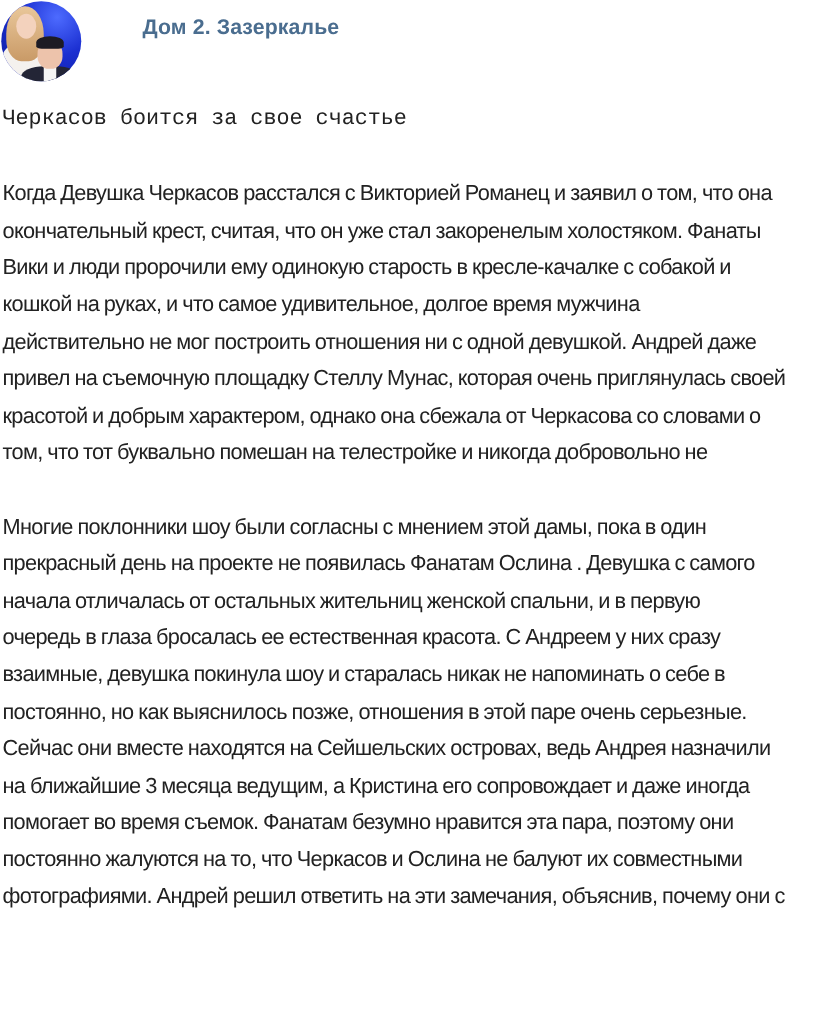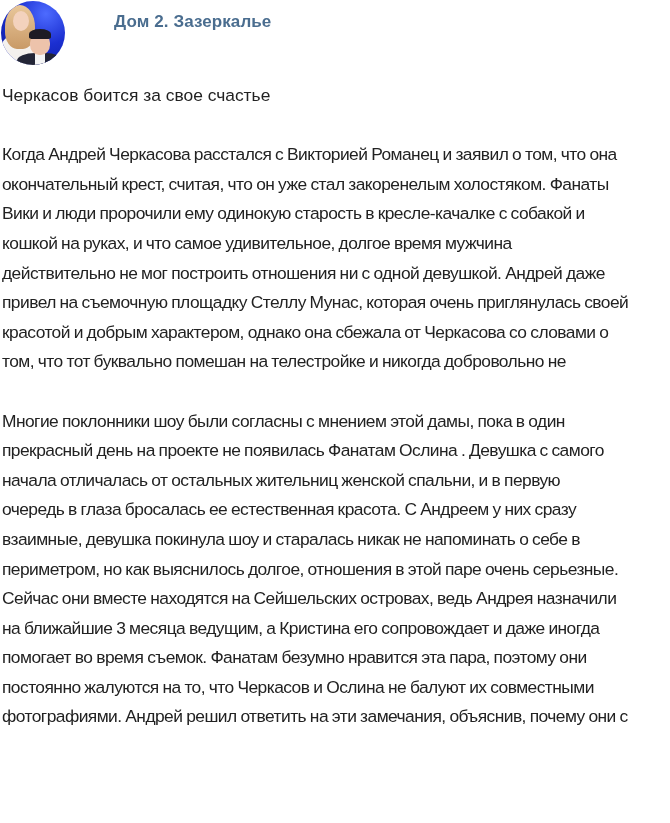--- a/index.html
+++ b/index.html
@@ -14,21 +14,21 @@
     .avatar .woman-body { position: absolute; left: 0px; top: 34px; width: 34px; height: 34px; border-radius: 40% 40% 0 0; background: #f4f1ee; }
     .avatar .man-hair { position: absolute; left: 28px; top: 28px; width: 22px; height: 10px; border-radius: 50% 50% 20% 20%; background: #1d1b24; }
     .avatar .man-face { position: absolute; left: 29px; top: 32px; width: 20px; height: 22px; border-radius: 45%; background: #edc3ab; }
     .avatar .man-body { position: absolute; left: 16px; top: 52px; width: 46px; height: 20px; border-radius: 40% 40% 0 0; background: #232536; }
     .avatar .man-shirt { position: absolute; left: 34px; top: 52px; width: 10px; height: 14px; background: #f4f4f4; }
     .title { position: absolute; left: 86px; top: 12px; font-size: 17px; font-weight: bold; color: #4a6d8f;
       letter-spacing: 0.1px; margin-left: 28px; }
     .content { position: absolute; left: 2px; top: 81px; width: 668px; font-size: 17.4px; line-height: 29.6px;
       color: #222222; }
     .content p { margin: 0; }
-    .headline { margin-bottom: 29.6px !important; }
+    .headline { margin-bottom: 29.6px !important; font-family: Liberation Mono, monospace; }
     .para { margin-bottom: 29.6px !important; white-space: normal; }
     .line { display: block; white-space: nowrap; letter-spacing: -0.55px; word-spacing: -0.5px; }
   </style>
 </head>
 <body>
 
 <div class="header">
   <div class="avatar">
     <div class="woman-body"></div>
     <div class="woman-hair"></div>
@@ -38,37 +38,37 @@
     <div class="man-face"></div>
     <div class="man-hair"></div>
   </div>
   <div class="title">Дом 2. Зазеркалье</div>
 </div>
 
 <div class="content">
   <p class="headline">Черкасов боится за свое счастье</p>
 
   <p class="para">
-    <span class="line">Когда Андрей Черкасова расстался с Викторией Романец и заявил о том, что она</span>
+    <span class="line">Когда Девушка Черкасов расстался с Викторией Романец и заявил о том, что она</span>
     <span class="line">окончательный крест, считая, что он уже стал закоренелым холостяком. Фанаты</span>
     <span class="line">Вики и люди пророчили ему одинокую старость в кресле-качалке с собакой и</span>
     <span class="line">кошкой на руках, и что самое удивительное, долгое время мужчина</span>
     <span class="line">действительно не мог построить отношения ни с одной девушкой. Андрей даже</span>
     <span class="line">привел на съемочную площадку Стеллу Мунас, которая очень приглянулась своей</span>
     <span class="line">красотой и добрым характером, однако она сбежала от Черкасова со словами о</span>
     <span class="line">том, что тот буквально помешан на телестройке и никогда добровольно не</span>
   </p>
 
   <p class="para">
     <span class="line">Многие поклонники шоу были согласны с мнением этой дамы, пока в один</span>
     <span class="line">прекрасный день на проекте не появилась Фанатам Ослина . Девушка с самого</span>
     <span class="line">начала отличалась от остальных жительниц женской спальни, и в первую</span>
     <span class="line">очередь в глаза бросалась ее естественная красота. С Андреем у них сразу</span>
     <span class="line">взаимные, девушка покинула шоу и старалась никак не напоминать о себе в</span>
-    <span class="line">периметром, но как выяснилось долгое, отношения в этой паре очень серьезные.</span>
+    <span class="line">постоянно, но как выяснилось позже, отношения в этой паре очень серьезные.</span>
     <span class="line">Сейчас они вместе находятся на Сейшельских островах, ведь Андрея назначили</span>
     <span class="line">на ближайшие 3 месяца ведущим, а Кристина его сопровождает и даже иногда</span>
     <span class="line">помогает во время съемок. Фанатам безумно нравится эта пара, поэтому они</span>
     <span class="line">постоянно жалуются на то, что Черкасов и Ослина не балуют их совместными</span>
     <span class="line">фотографиями. Андрей решил ответить на эти замечания, объяснив, почему они с</span>
 
   </p>
 </div>
 
 </body></html>

